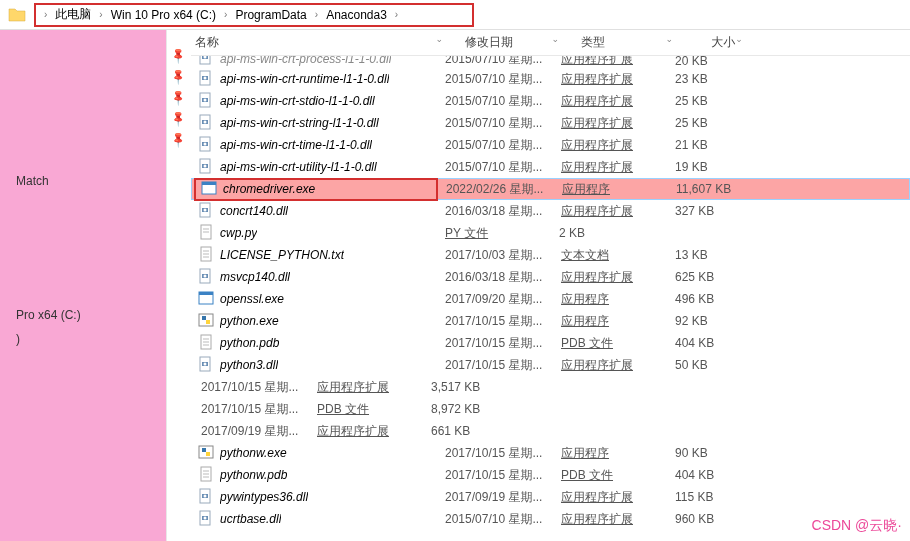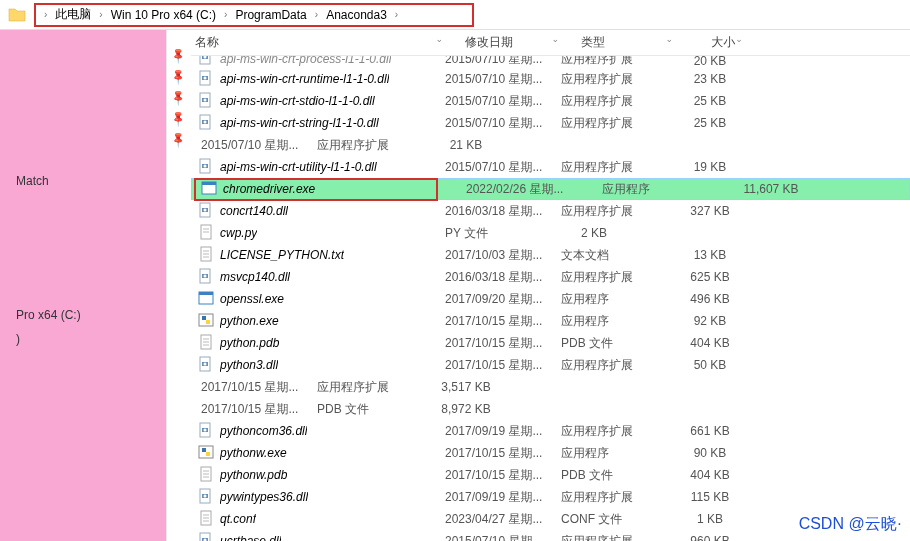--- a/index.html
+++ b/index.html
@@ -21,30 +21,30 @@
     .columns-header { display: flex; border-bottom: 1px solid #e8e8e8; height: 26px; align-items: center; color: #444; }
     .col { padding: 0 8px; }
     .col-toggle { color: #888; font-size: 9px; padding-right: 6px; }
     .c-name { width: 266px; padding-left: 4px; display: flex; justify-content: space-between; }
     .c-date { width: 116px; display: flex; justify-content: space-between; }
     .c-type { width: 114px; display: flex; justify-content: space-between; }
     .c-size { width: 86px; text-align: right; display: flex; justify-content: center; }
     
     .file-list { overflow: hidden; }
     .file-row { display: flex; align-items: center; height: 22px; padding-left: 2px; }
-    .file-row.selected { background: #86efac; border: 1px solid #99d1ff; height: 22px; gap: 20px; }
+    .file-row.selected { background: #fca5a5; border: 1px solid #99d1ff; height: 22px; }
     .file-row.highlighted .fname-box { border: 2px solid #d32f2f; padding: 0px 4px 0 4px; }
     .ficon { width: 18px; text-align: center; font-size: 12px; }
     .fname-box { width: 244px; display: flex; align-items: center; gap: 5px; padding-left: 4px; }
     .fname { color: #000; white-space: nowrap; overflow: hidden; font-style: italic; }
     .fdate { width: 116px; color: #555; padding: 0 8px; white-space: nowrap; }
-    .ftype { width: 114px; color: #555; padding: 0 8px; white-space: nowrap; }
-    .fsize { width: 86px; color: #555; padding: 0 8px; text-align: center; white-space: nowrap; }
-    
-    .watermark { position: absolute; bottom: 6px; right: 8px; color: #1d4ed8; font-size: 16px; }
+    .ftype { width: 114px; color: #555; padding: 0 8px; white-space: nowrap; text-decoration: underline; }
+    .fsize { width: 86px; color: #555; padding: 0 8px; text-align: left; white-space: nowrap; }
+    
+    .watermark { position: absolute; bottom: 6px; right: 8px; color: #ec4899; font-size: 14px; }
     
     .icon-dll { color: #5a7aa0; }
     .icon-exe { color: #3b82c4; }
     .icon-txt { color: #888; }
     .icon-py { color: #5a7aa0; }
   </style>
 </head>
 <body>
 
 <div class="addressbar-row">
@@ -149,20 +149,28 @@
                 <rect x="4" y="6" width="6" height="4" fill="#6a8fb5"></rect>
                 <circle cx="7" cy="8" r="1.5" fill="#fff"></circle>
               </svg></span>
             <span class="fname">api-ms-win-crt-string-l1-1-0.dll</span>
           </div>
           <div class="fdate">2015/07/10 星期...</div>
           <div class="ftype">应用程序扩展</div>
           <div class="fsize">25 KB</div>
         </div>
         <div class="file-row">
+          <div class="fname-box">
+            <span class="ficon icon-dll"><svg width="16" height="16" viewBox="0 0 16 16">
+                <rect x="2" y="1" width="10" height="14" fill="#fff" stroke="#9ab"></rect>
+                <rect x="4" y="6" width="6" height="4" fill="#6a8fb5"></rect>
+                <circle cx="7" cy="8" r="1.5" fill="#fff"></circle>
+              </svg></span>
+            <span class="fname">api-ms-win-crt-time-l1-1-0.dll</span>
+          </div>
           <div class="fdate">2015/07/10 星期...</div>
           <div class="ftype">应用程序扩展</div>
           <div class="fsize">21 KB</div>
         </div>
         <div class="file-row">
           <div class="fname-box">
             <span class="ficon icon-dll"><svg width="16" height="16" viewBox="0 0 16 16">
                 <rect x="2" y="1" width="10" height="14" fill="#fff" stroke="#9ab"></rect>
                 <rect x="4" y="6" width="6" height="4" fill="#6a8fb5"></rect>
                 <circle cx="7" cy="8" r="1.5" fill="#fff"></circle>
@@ -293,28 +301,20 @@
           <div class="fdate">2017/10/15 星期...</div>
           <div class="ftype">应用程序扩展</div>
           <div class="fsize">3,517 KB</div>
         </div>
         <div class="file-row">
           <div class="fdate">2017/10/15 星期...</div>
           <div class="ftype">PDB 文件</div>
           <div class="fsize">8,972 KB</div>
         </div>
         <div class="file-row">
-          <div class="fname-box">
-            <span class="ficon icon-dll"><svg width="16" height="16" viewBox="0 0 16 16">
-                <rect x="2" y="1" width="10" height="14" fill="#fff" stroke="#9ab"></rect>
-                <rect x="4" y="6" width="6" height="4" fill="#6a8fb5"></rect>
-                <circle cx="7" cy="8" r="1.5" fill="#fff"></circle>
-              </svg></span>
-            <span class="fname">pythoncom36.dll</span>
-          </div>
           <div class="fdate">2017/09/19 星期...</div>
           <div class="ftype">应用程序扩展</div>
           <div class="fsize">661 KB</div>
         </div>
         <div class="file-row">
           <div class="fname-box">
             <span class="ficon icon-exe"><svg width="16" height="16" viewBox="0 0 16 16">
                 <rect x="1" y="2" width="14" height="12" fill="#fff" stroke="#888"></rect>
                 <path d="M4 4h4v4H4z" fill="#3776ab"></path>
                 <path d="M8 8h4v4H8z" fill="#ffd43b"></path>
@@ -347,34 +347,20 @@
                 <circle cx="7" cy="8" r="1.5" fill="#fff"></circle>
               </svg></span>
             <span class="fname">pywintypes36.dll</span>
           </div>
           <div class="fdate">2017/09/19 星期...</div>
           <div class="ftype">应用程序扩展</div>
           <div class="fsize">115 KB</div>
         </div>
         <div class="file-row">
           <div class="fname-box">
-            <span class="ficon icon-txt"><svg width="16" height="16" viewBox="0 0 16 16">
-                <rect x="3" y="1" width="10" height="14" fill="#fff" stroke="#aaa"></rect>
-                <line x1="5" y1="5" x2="11" y2="5" stroke="#bbb"></line>
-                <line x1="5" y1="8" x2="11" y2="8" stroke="#bbb"></line>
-                <line x1="5" y1="11" x2="11" y2="11" stroke="#bbb"></line>
-              </svg></span>
-            <span class="fname">qt.conf</span>
-          </div>
-          <div class="fdate">2023/04/27 星期...</div>
-          <div class="ftype">CONF 文件</div>
-          <div class="fsize">1 KB</div>
-        </div>
-        <div class="file-row">
-          <div class="fname-box">
             <span class="ficon icon-dll"><svg width="16" height="16" viewBox="0 0 16 16">
                 <rect x="2" y="1" width="10" height="14" fill="#fff" stroke="#9ab"></rect>
                 <rect x="4" y="6" width="6" height="4" fill="#6a8fb5"></rect>
                 <circle cx="7" cy="8" r="1.5" fill="#fff"></circle>
               </svg></span>
             <span class="fname">ucrtbase.dll</span>
           </div>
           <div class="fdate">2015/07/10 星期...</div>
           <div class="ftype">应用程序扩展</div>
           <div class="fsize">960 KB</div>

